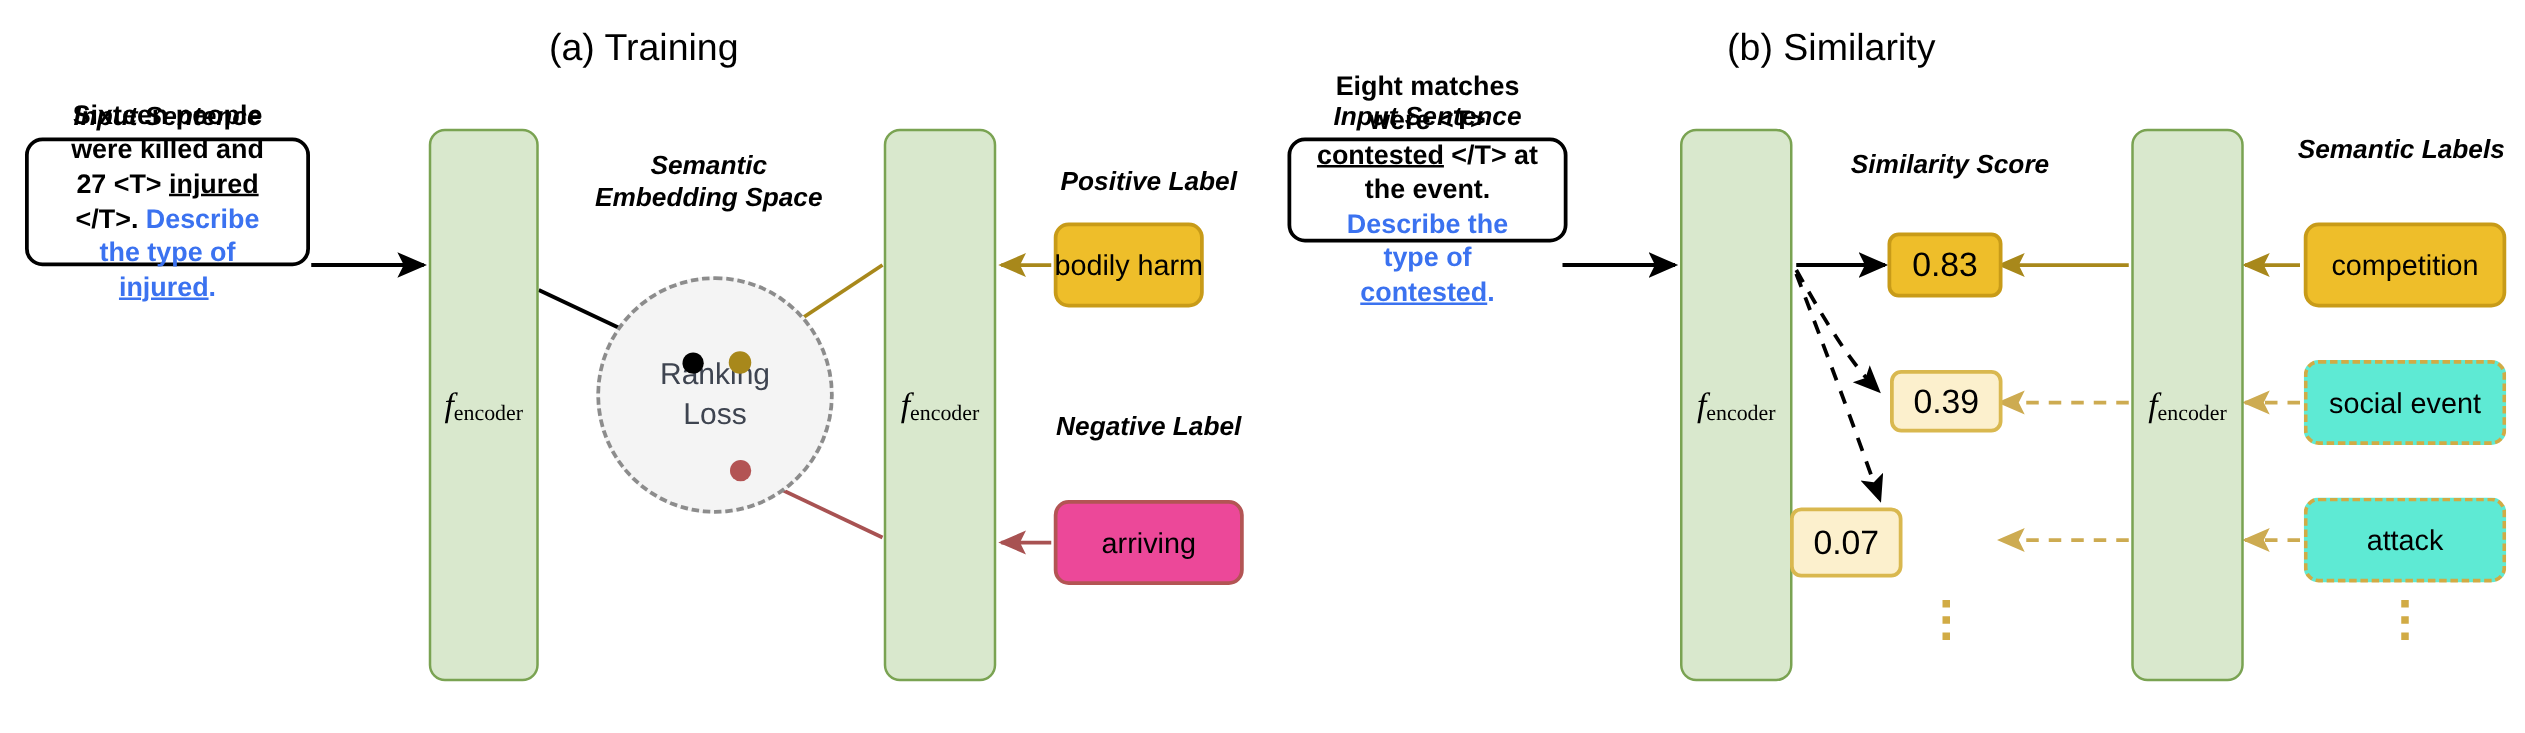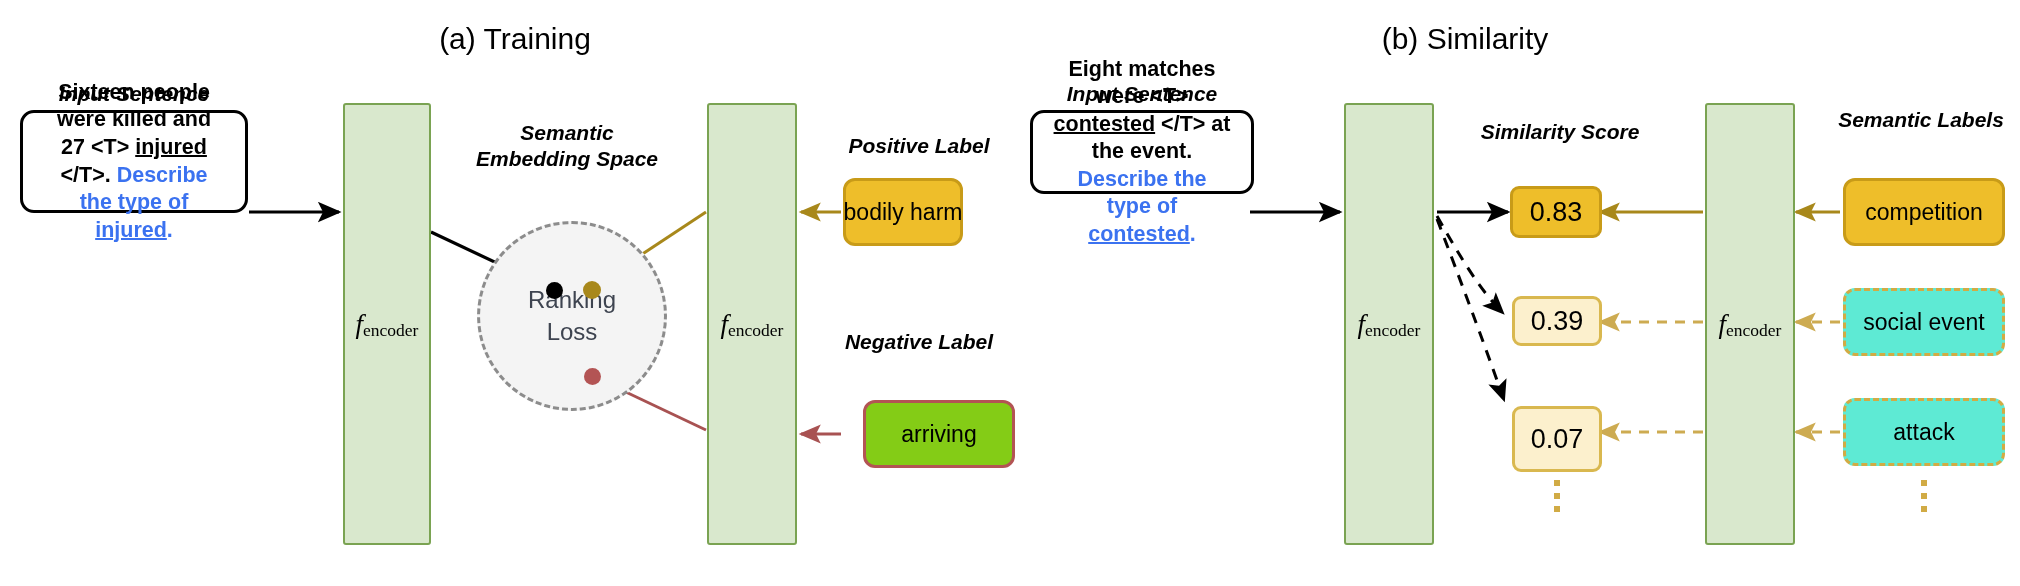--- a/index.html
+++ b/index.html
@@ -64,21 +64,21 @@
   }
   .sentence-box .u { text-decoration: underline; text-underline-offset: 1px; }
   .sentence-box .prompt { color: #3b72f0; }
   .sentence-box .prompt .u { text-decoration: underline; }
 
   
   .encoder {
     box-sizing: border-box;
     background: #d9e8cd;
     border: 2px solid #7aa352;
-    border-radius: 3px;
+    border-radius: 13px;
     display: flex;
     align-items: center;
     justify-content: center;
     text-align: right;
   }
   .encoder-label {
     font-family: "Liberation Serif", serif;
     font-size: 24px;
     color: #000;
     white-space: nowrap;
@@ -128,23 +128,22 @@
     font-size: 23px;
     color: #000;
     font-family: "Liberation Sans", sans-serif;
     white-space: nowrap;
   }
   .chip-pos {
     background: #eebe2a;
     border: 3px solid #c89b18;
   }
   .chip-neg {
-    background: #84cc16;
+    background: #ec4899;
     border: 3px solid #b35454;
-    margin-left: 20px;
   }
   .chip-cand-solid {
     background: #eebe2a;
     border: 3px solid #c89b18;
   }
   .chip-cand-dashed {
     background: #5eead4;
     border: 3px dashed #d1ab45;
   }
   .score {
@@ -284,21 +283,21 @@
   </div>
 
   <div class="abs encoder" style="left:1344px; top:103px; width:90px; height:442px;">
     <div class="encoder-label"><i>f</i><sub>encoder</sub></div>
   </div>
 
   <div class="abs cap-italic" style="left:1455px; top:120px; width:210px;">Similarity Score</div>
 
   <div class="abs score score-top" style="left:1510px; top:186px; width:92px; height:52px;">0.83</div>
   <div class="abs score score-sub" style="left:1512px; top:296px; width:90px; height:50px;">0.39</div>
-  <div class="abs score score-sub" style="left:1512px; top:406px; width:90px; height:66px;">0.07</div>
+  <div class="abs score score-sub" style="left:1432px; top:406px; width:90px; height:56px;">0.07</div>
 
   <div class="abs vdots" style="left:1554px; top:480px;">
     <span></span>
       <span></span>
       <span></span>
   </div>
 
   <div class="abs encoder" style="left:1705px; top:103px; width:90px; height:442px;">
     <div class="encoder-label"><i>f</i><sub>encoder</sub></div>
   </div>

